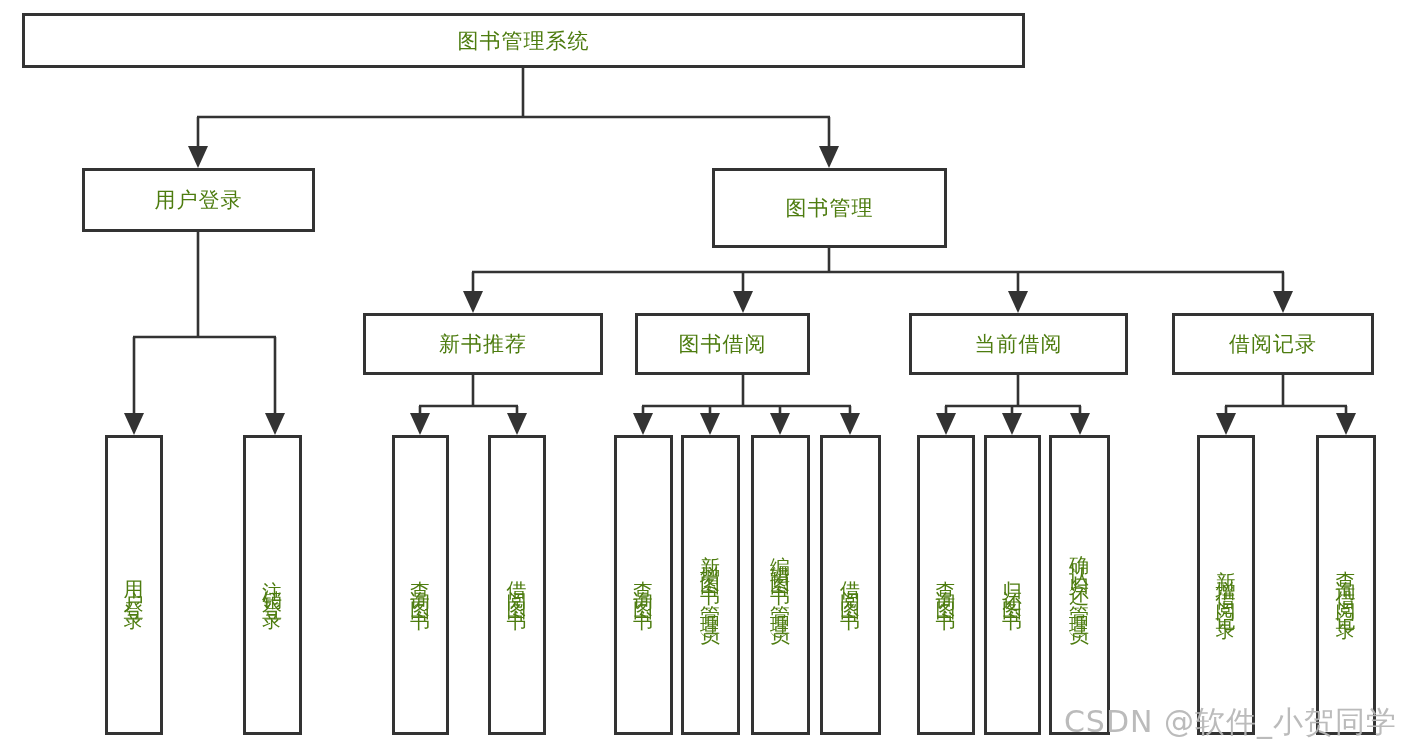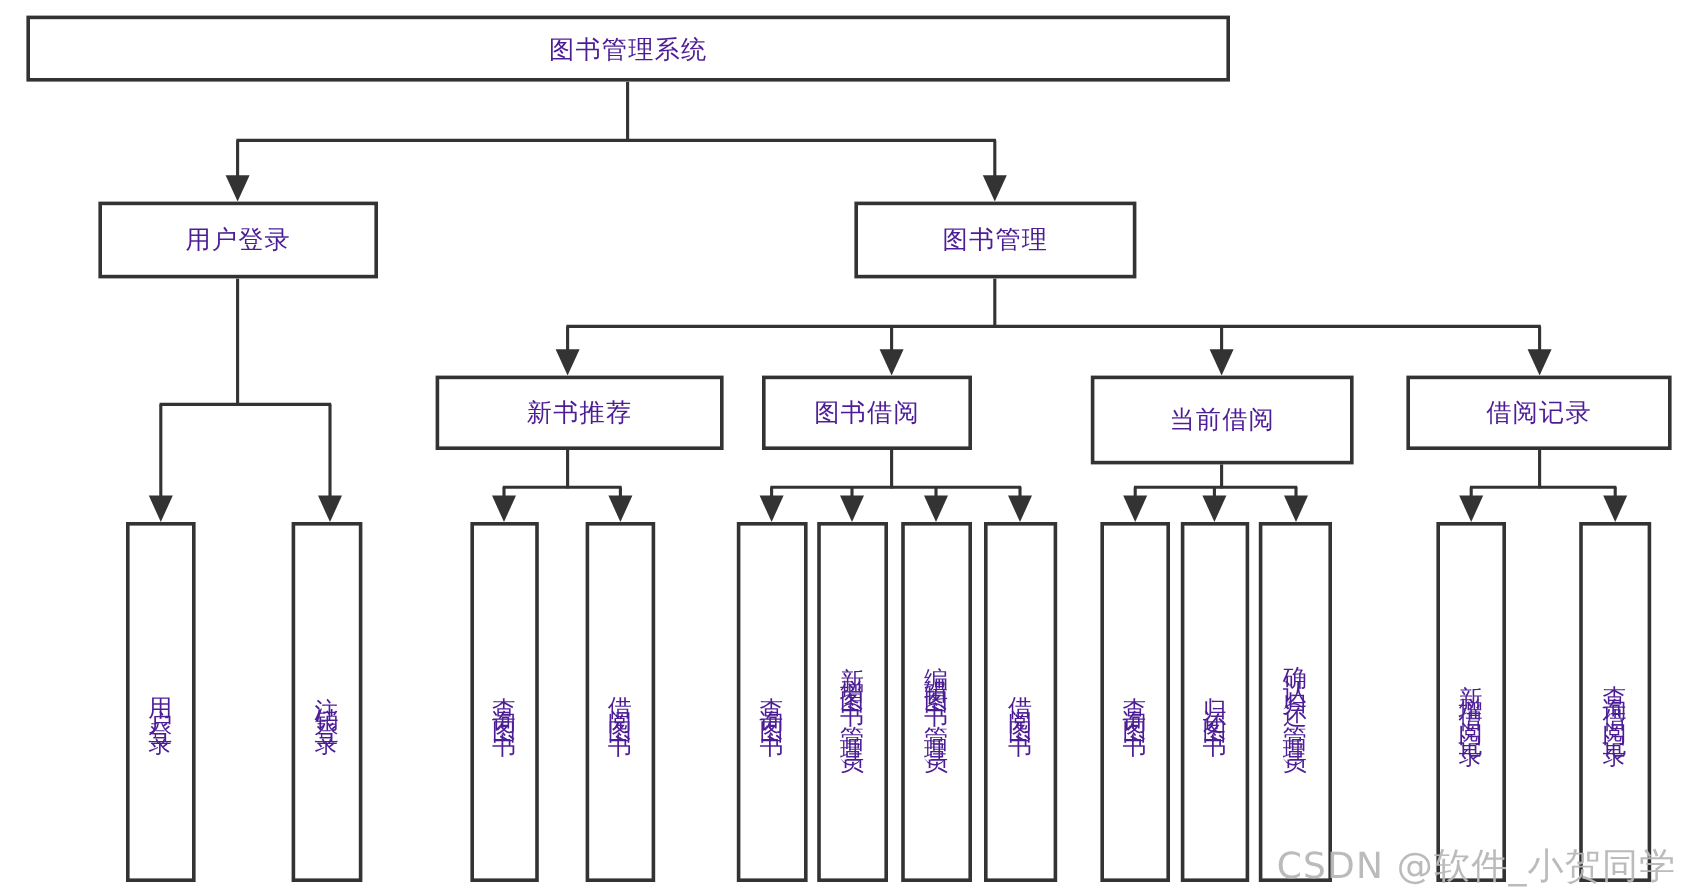--- a/index.html
+++ b/index.html
@@ -12,21 +12,21 @@
   }
   .wires{position:absolute;left:0;top:0;width:1405px;height:747px;}
   .node{
     position:absolute;
     box-sizing:border-box;
     border:3px solid #333333;
     background:#ffffff;
     display:flex;
     align-items:center;
     justify-content:center;
-    color:#4c1d95;
+    color:#4d7c0f;
   }
   .node.h{font-size:21px;letter-spacing:1px;}
   .node.root{font-size:21px;}
   .leaf{
     font-size:20px;
   }
   .leaf .vtext{
     writing-mode:vertical-rl;
     text-orientation:mixed;
     letter-spacing:10px;
@@ -123,34 +123,34 @@
     </g>
   </svg>
 
   <div class="node root h" style="left:22px;top:13px;width:1003px;height:55px;">
     <span>图书管理系统</span>
   </div>
 
   <div class="node h" style="left:82px;top:168px;width:233px;height:64px;">
     <span>用户登录</span>
   </div>
-  <div class="node h" style="left:712px;top:168px;width:235px;height:64px;">
+  <div class="node h" style="left:712px;top:168px;width:235px;height:80px;">
     <span>图书管理</span>
   </div>
 
   <div class="node h" style="left:363px;top:313px;width:240px;height:62px;">
     <span>新书推荐</span>
   </div>
   <div class="node h" style="left:635px;top:313px;width:175px;height:62px;">
     <span>图书借阅</span>
   </div>
-  <div class="node h" style="left:909px;top:313px;width:219px;height:74px;">
+  <div class="node h" style="left:909px;top:313px;width:219px;height:62px;">
     <span>当前借阅</span>
   </div>
-  <div class="node h" style="left:1172px;top:313px;width:221px;height:62px;">
+  <div class="node h" style="left:1172px;top:313px;width:202px;height:62px;">
     <span>借阅记录</span>
   </div>
 
   <div class="node leaf" style="left:105px;top:435px;width:58px;height:300px;">
     <span class="vtext">用户登录</span>
   </div>
   <div class="node leaf" style="left:243px;top:435px;width:59px;height:300px;">
     <span class="vtext">注销登录</span>
   </div>
 

